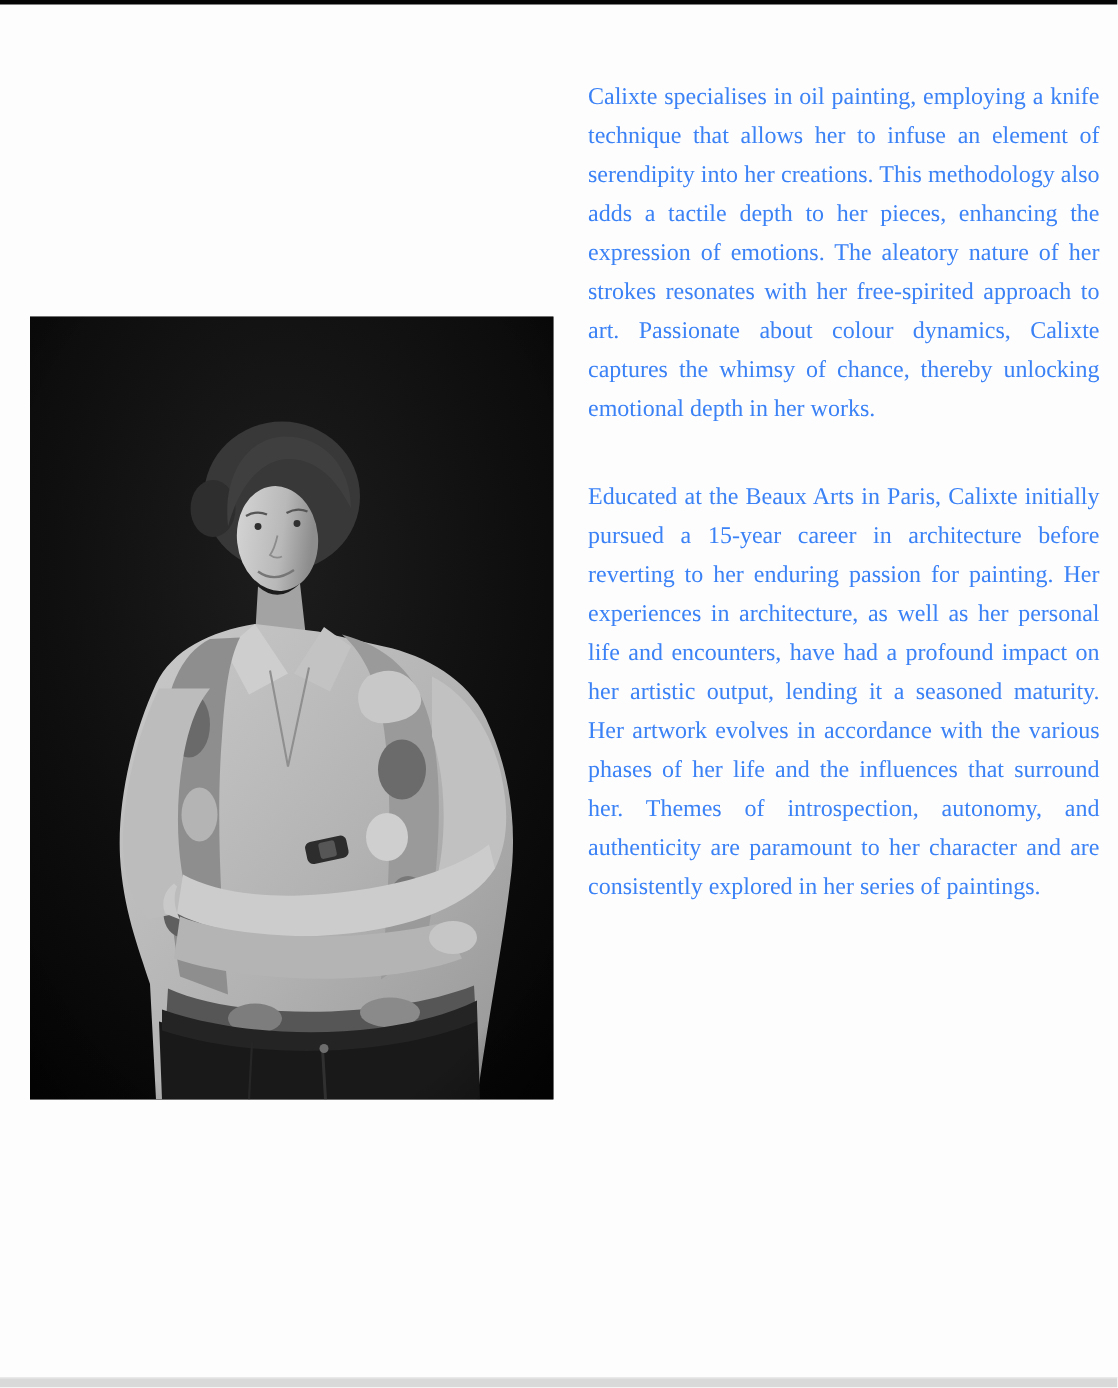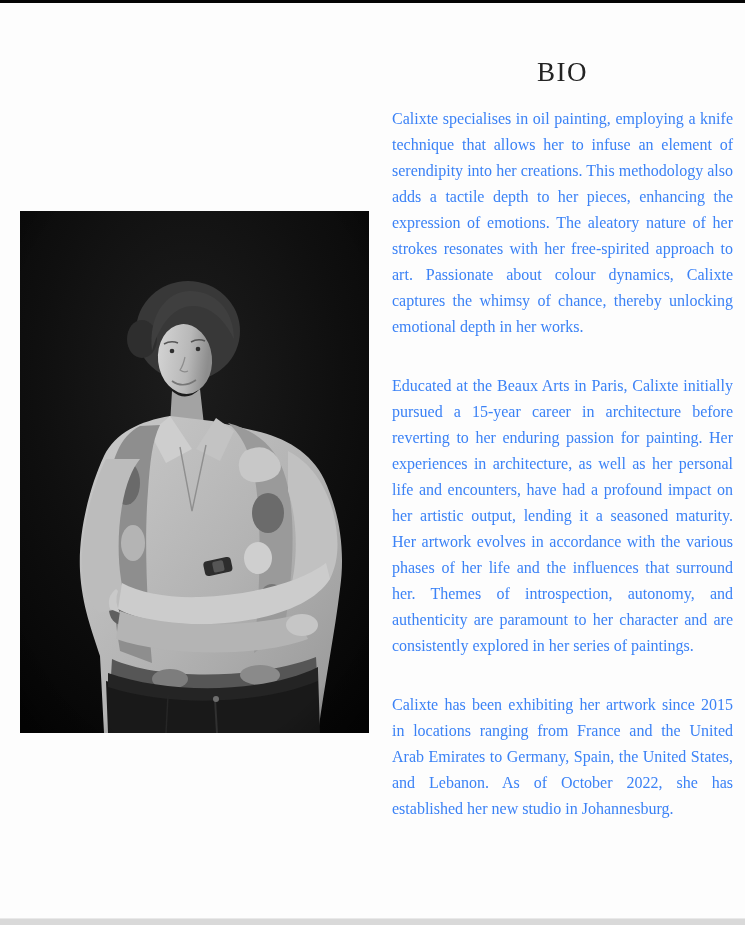--- a/index.html
+++ b/index.html
@@ -139,19 +139,17 @@
     <path d="M88 462 C150 484 246 482 298 456 L298 470 C240 494 150 496 88 476 Z" fill="#242424"></path>
     <path d="M195 488 L197 522" stroke="#303030" stroke-width="2" fill="none"></path>
     <path d="M148 484 L146 522" stroke="#262626" stroke-width="1.5" fill="none"></path>
     <circle cx="196" cy="488" r="3" fill="#6e6e6e"></circle>
 
     <rect width="349" height="522" fill="url(#vignette)"></rect>
   </svg>
 </div>
 
 <div class="content">
-  <h1 class="page-title">BIO</h1>
   <p class="bio-paragraph">Calixte specialises in oil painting, employing a knife technique that allows her to infuse an element of serendipity into her creations. This methodology also adds a tactile depth to her pieces, enhancing the expression of emotions. The aleatory nature of her strokes resonates with her free-spirited approach to art. Passionate about colour dynamics, Calixte captures the whimsy of chance, thereby unlocking emotional depth in her works.</p>
   <p class="bio-paragraph">Educated at the Beaux Arts in Paris, Calixte initially pursued a 15-year career in architecture before reverting to her enduring passion for painting. Her experiences in architecture, as well as her personal life and encounters, have had a profound impact on her artistic output, lending it a seasoned maturity. Her artwork evolves in accordance with the various phases of her life and the influences that surround her. Themes of introspection, autonomy, and authenticity are paramount to her character and are consistently explored in her series of paintings.</p>
-  <p class="bio-paragraph">Calixte has been exhibiting her artwork since 2015 in locations ranging from France and the United Arab Emirates to Germany, Spain, the United States, and Lebanon. As of October 2022, she has established her new studio in Johannesburg.</p>
 </div>
 
 <div class="bottom-bar"></div>
 
 </body></html>

